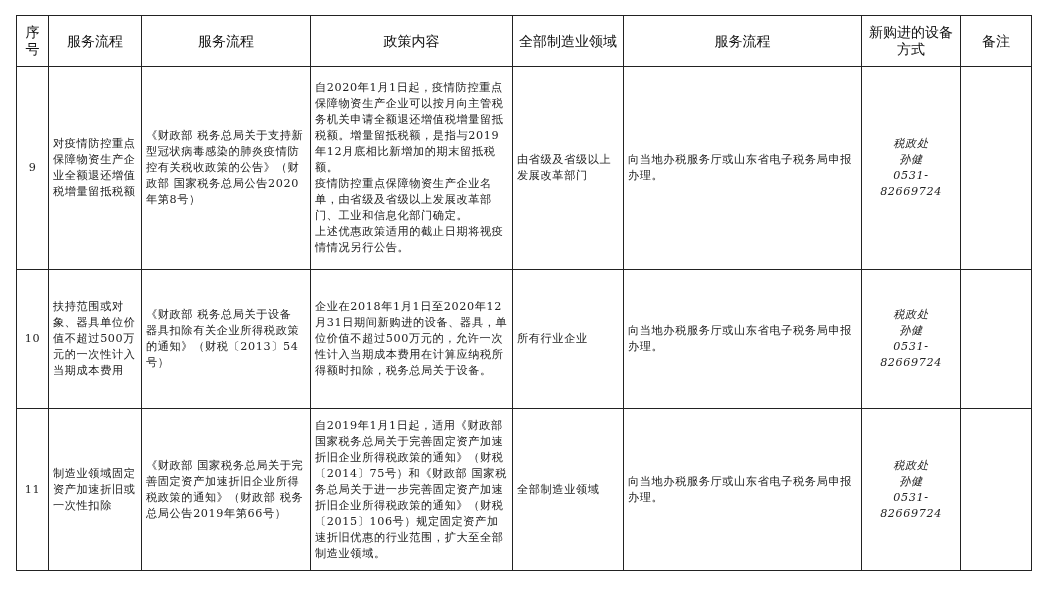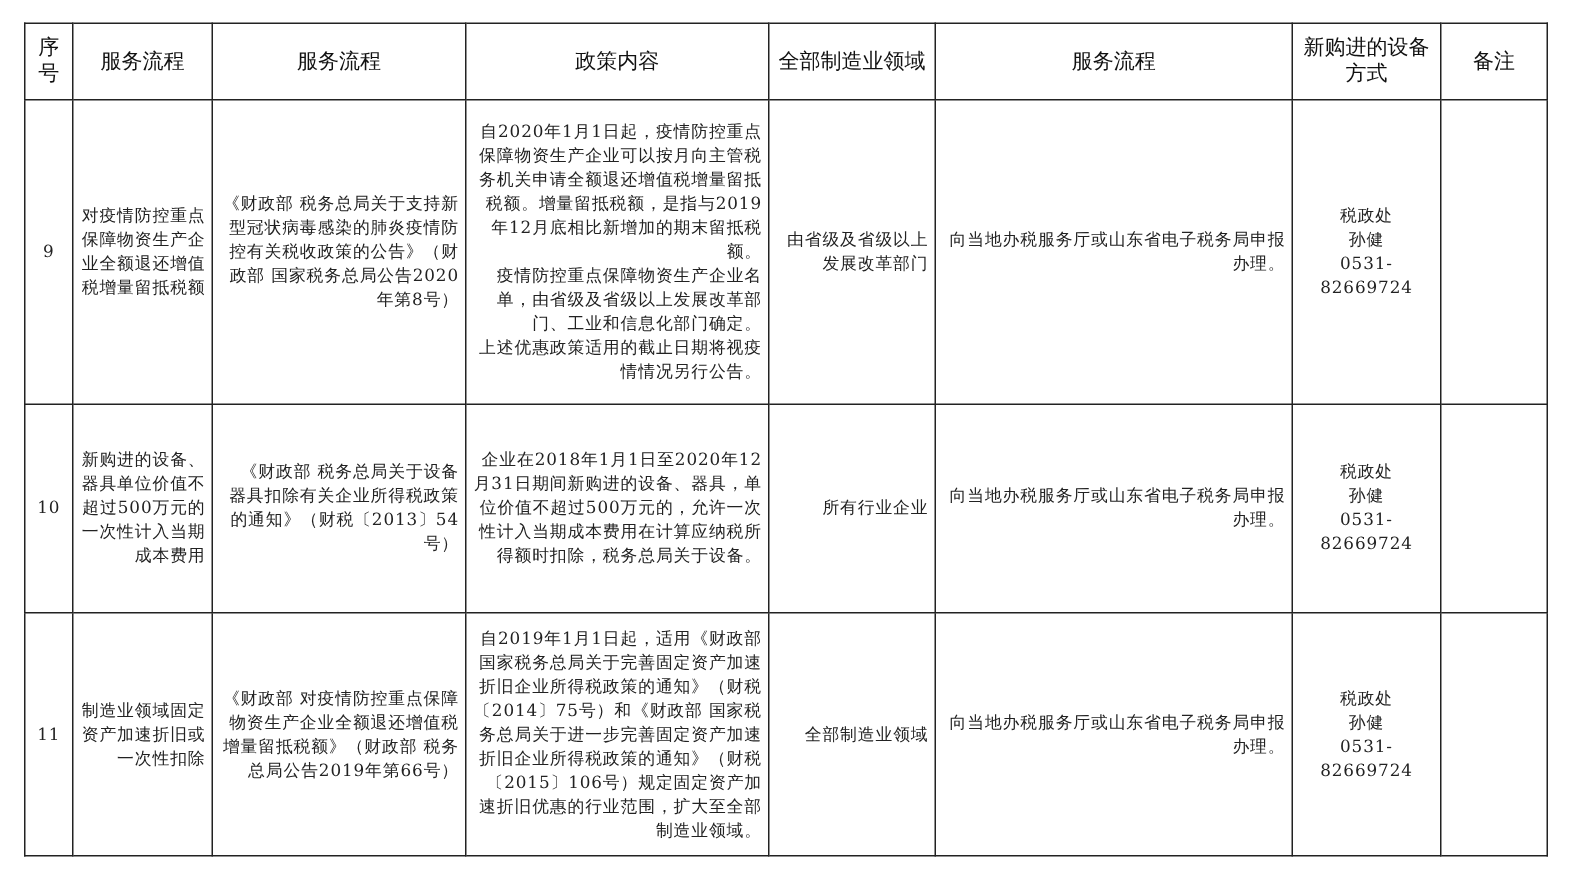--- a/index.html
+++ b/index.html
@@ -2,27 +2,27 @@
 <html><head>
 <meta charset="utf-8">
 <style>
   html, body { margin:0; padding:0; background:#ffffff; }
   body { width:1046px; height:593px; position:relative; overflow:hidden;
          font-family:"DejaVu Serif","Liberation Serif",serif; color:#1a1a1a; }
   table { position:absolute; left:16px; top:15px; border-collapse:collapse; table-layout:fixed; }
   td, th { border:1.5px solid #222; padding:0 4px; vertical-align:middle; }
   th { font-family:"DejaVu Sans","Liberation Sans",sans-serif; font-weight:normal; font-size:14px;
        text-align:center; height:50px; line-height:17px; color:#111; }
-  td { font-size:11.2px; line-height:16px; letter-spacing:0.6px; color:#222;text-align:right; }
+  td { font-size:11.2px; line-height:16px; letter-spacing:0.6px; color:#222; }
   td.c { text-align:center; }
   td .line { display:block; }
   tr.r9 td { height:202px; }
   tr.r10 td { height:138px; }
   tr.r11 td { height:161px; }
-  .contact span { display:block; }
+  .contact span { display:block;font-style:italic; }
 </style>
 </head>
 <body>
 
 <table>
   <colgroup>
     <col style="width:32px">
     <col style="width:93px">
     <col style="width:169px">
     <col style="width:202px">
@@ -63,38 +63,38 @@
       <td>向当地办税服务厅或山东省电子税务局申报办理。</td>
       <td class="c contact">
         <span>税政处</span>
         <span>孙健</span>
         <span>0531-82669724</span>
       </td>
       <td></td>
     </tr>
     <tr class="r10">
       <td class="c">10</td>
-      <td>新购进的设备、器具单位价值不超过500万元的一次性计入当期成本费用</td>
+      <td>扶持范围或对象、器具单位价值不超过500万元的一次性计入当期成本费用</td>
       <td>《财政部 税务总局关于设备 器具扣除有关企业所得税政策的通知》（财税〔2013〕54号）</td>
       <td>
         <span class="line">企业在2018年1月1日至2020年12月31日期间新购进的设备、器具，单位价值不超过500万元的，允许一次性计入当期成本费用在计算应纳税所得额时扣除，税务总局关于设备。</span>
       </td>
       <td>所有行业企业</td>
       <td>向当地办税服务厅或山东省电子税务局申报办理。</td>
       <td class="c contact">
         <span>税政处</span>
         <span>孙健</span>
         <span>0531-82669724</span>
       </td>
       <td></td>
     </tr>
     <tr class="r11">
       <td class="c">11</td>
       <td>制造业领域固定资产加速折旧或一次性扣除</td>
-      <td>《财政部 对疫情防控重点保障物资生产企业全额退还增值税增量留抵税额》（财政部 税务总局公告2019年第66号）</td>
+      <td>《财政部 国家税务总局关于完善固定资产加速折旧企业所得税政策的通知》（财政部 税务总局公告2019年第66号）</td>
       <td>
         <span class="line">自2019年1月1日起，适用《财政部 国家税务总局关于完善固定资产加速折旧企业所得税政策的通知》（财税〔2014〕75号）和《财政部 国家税务总局关于进一步完善固定资产加速折旧企业所得税政策的通知》（财税〔2015〕106号）规定固定资产加速折旧优惠的行业范围，扩大至全部制造业领域。</span>
       </td>
       <td>全部制造业领域</td>
       <td>向当地办税服务厅或山东省电子税务局申报办理。</td>
       <td class="c contact">
         <span>税政处</span>
         <span>孙健</span>
         <span>0531-82669724</span>
       </td>

